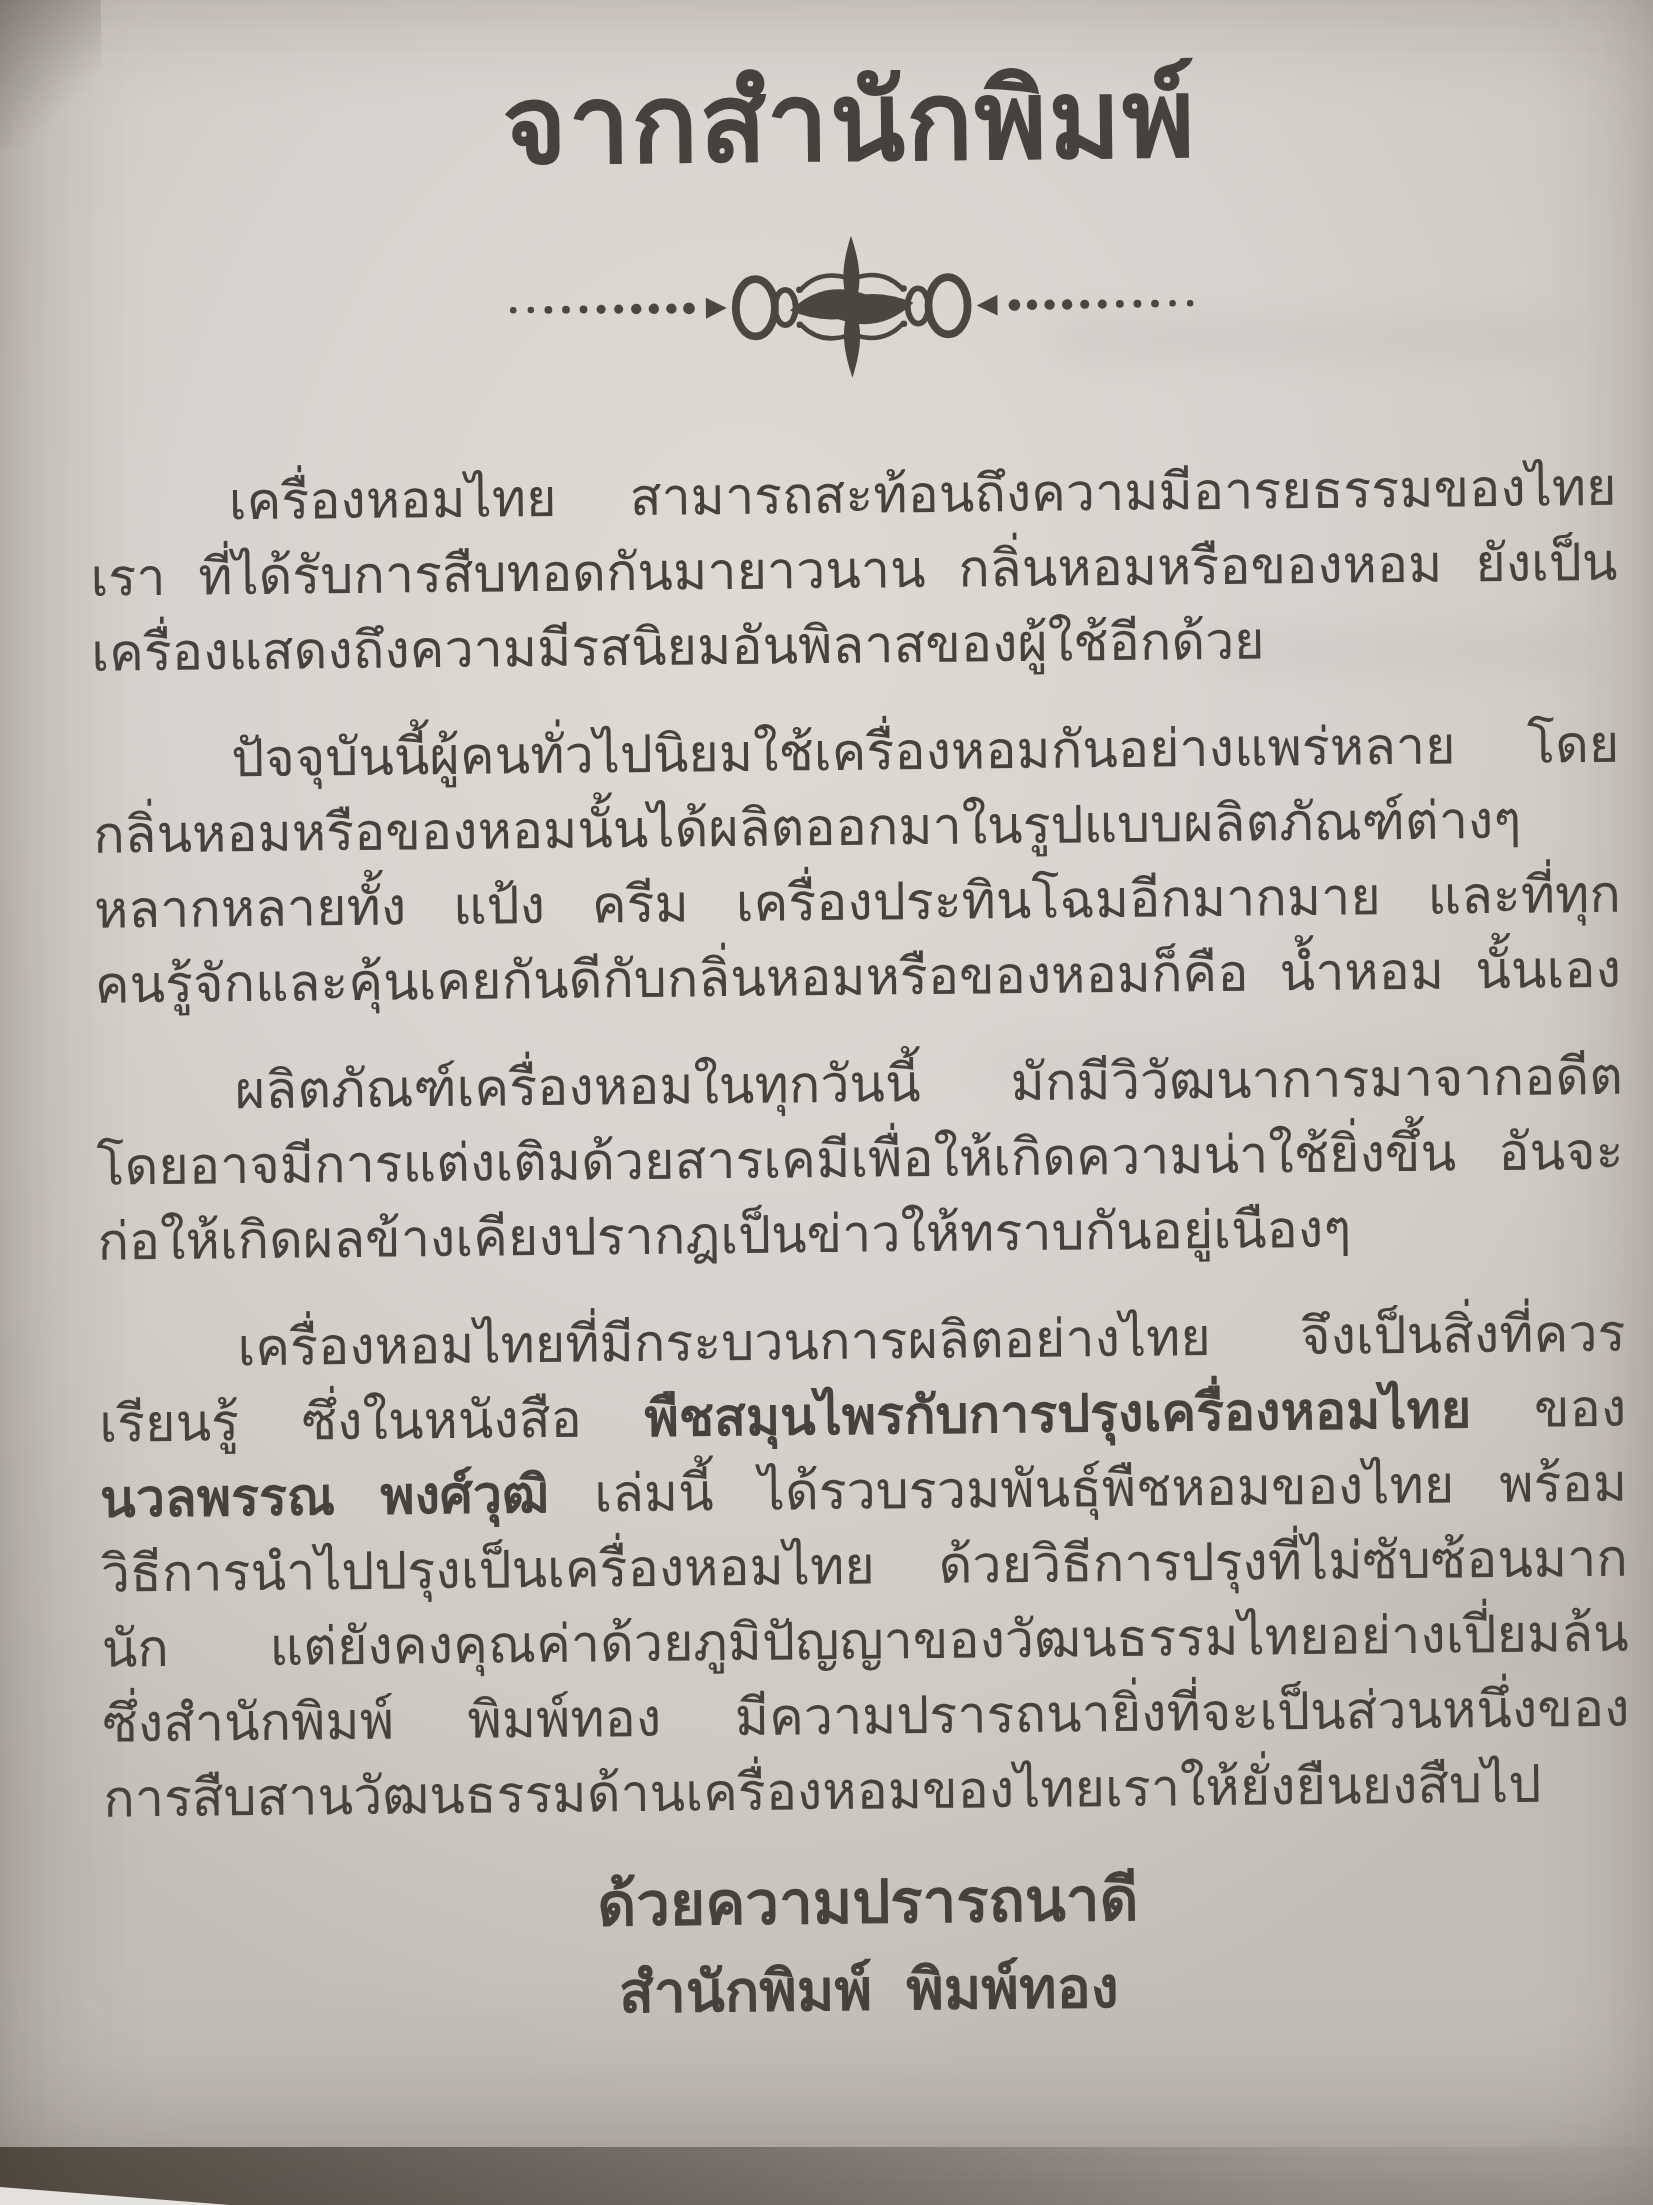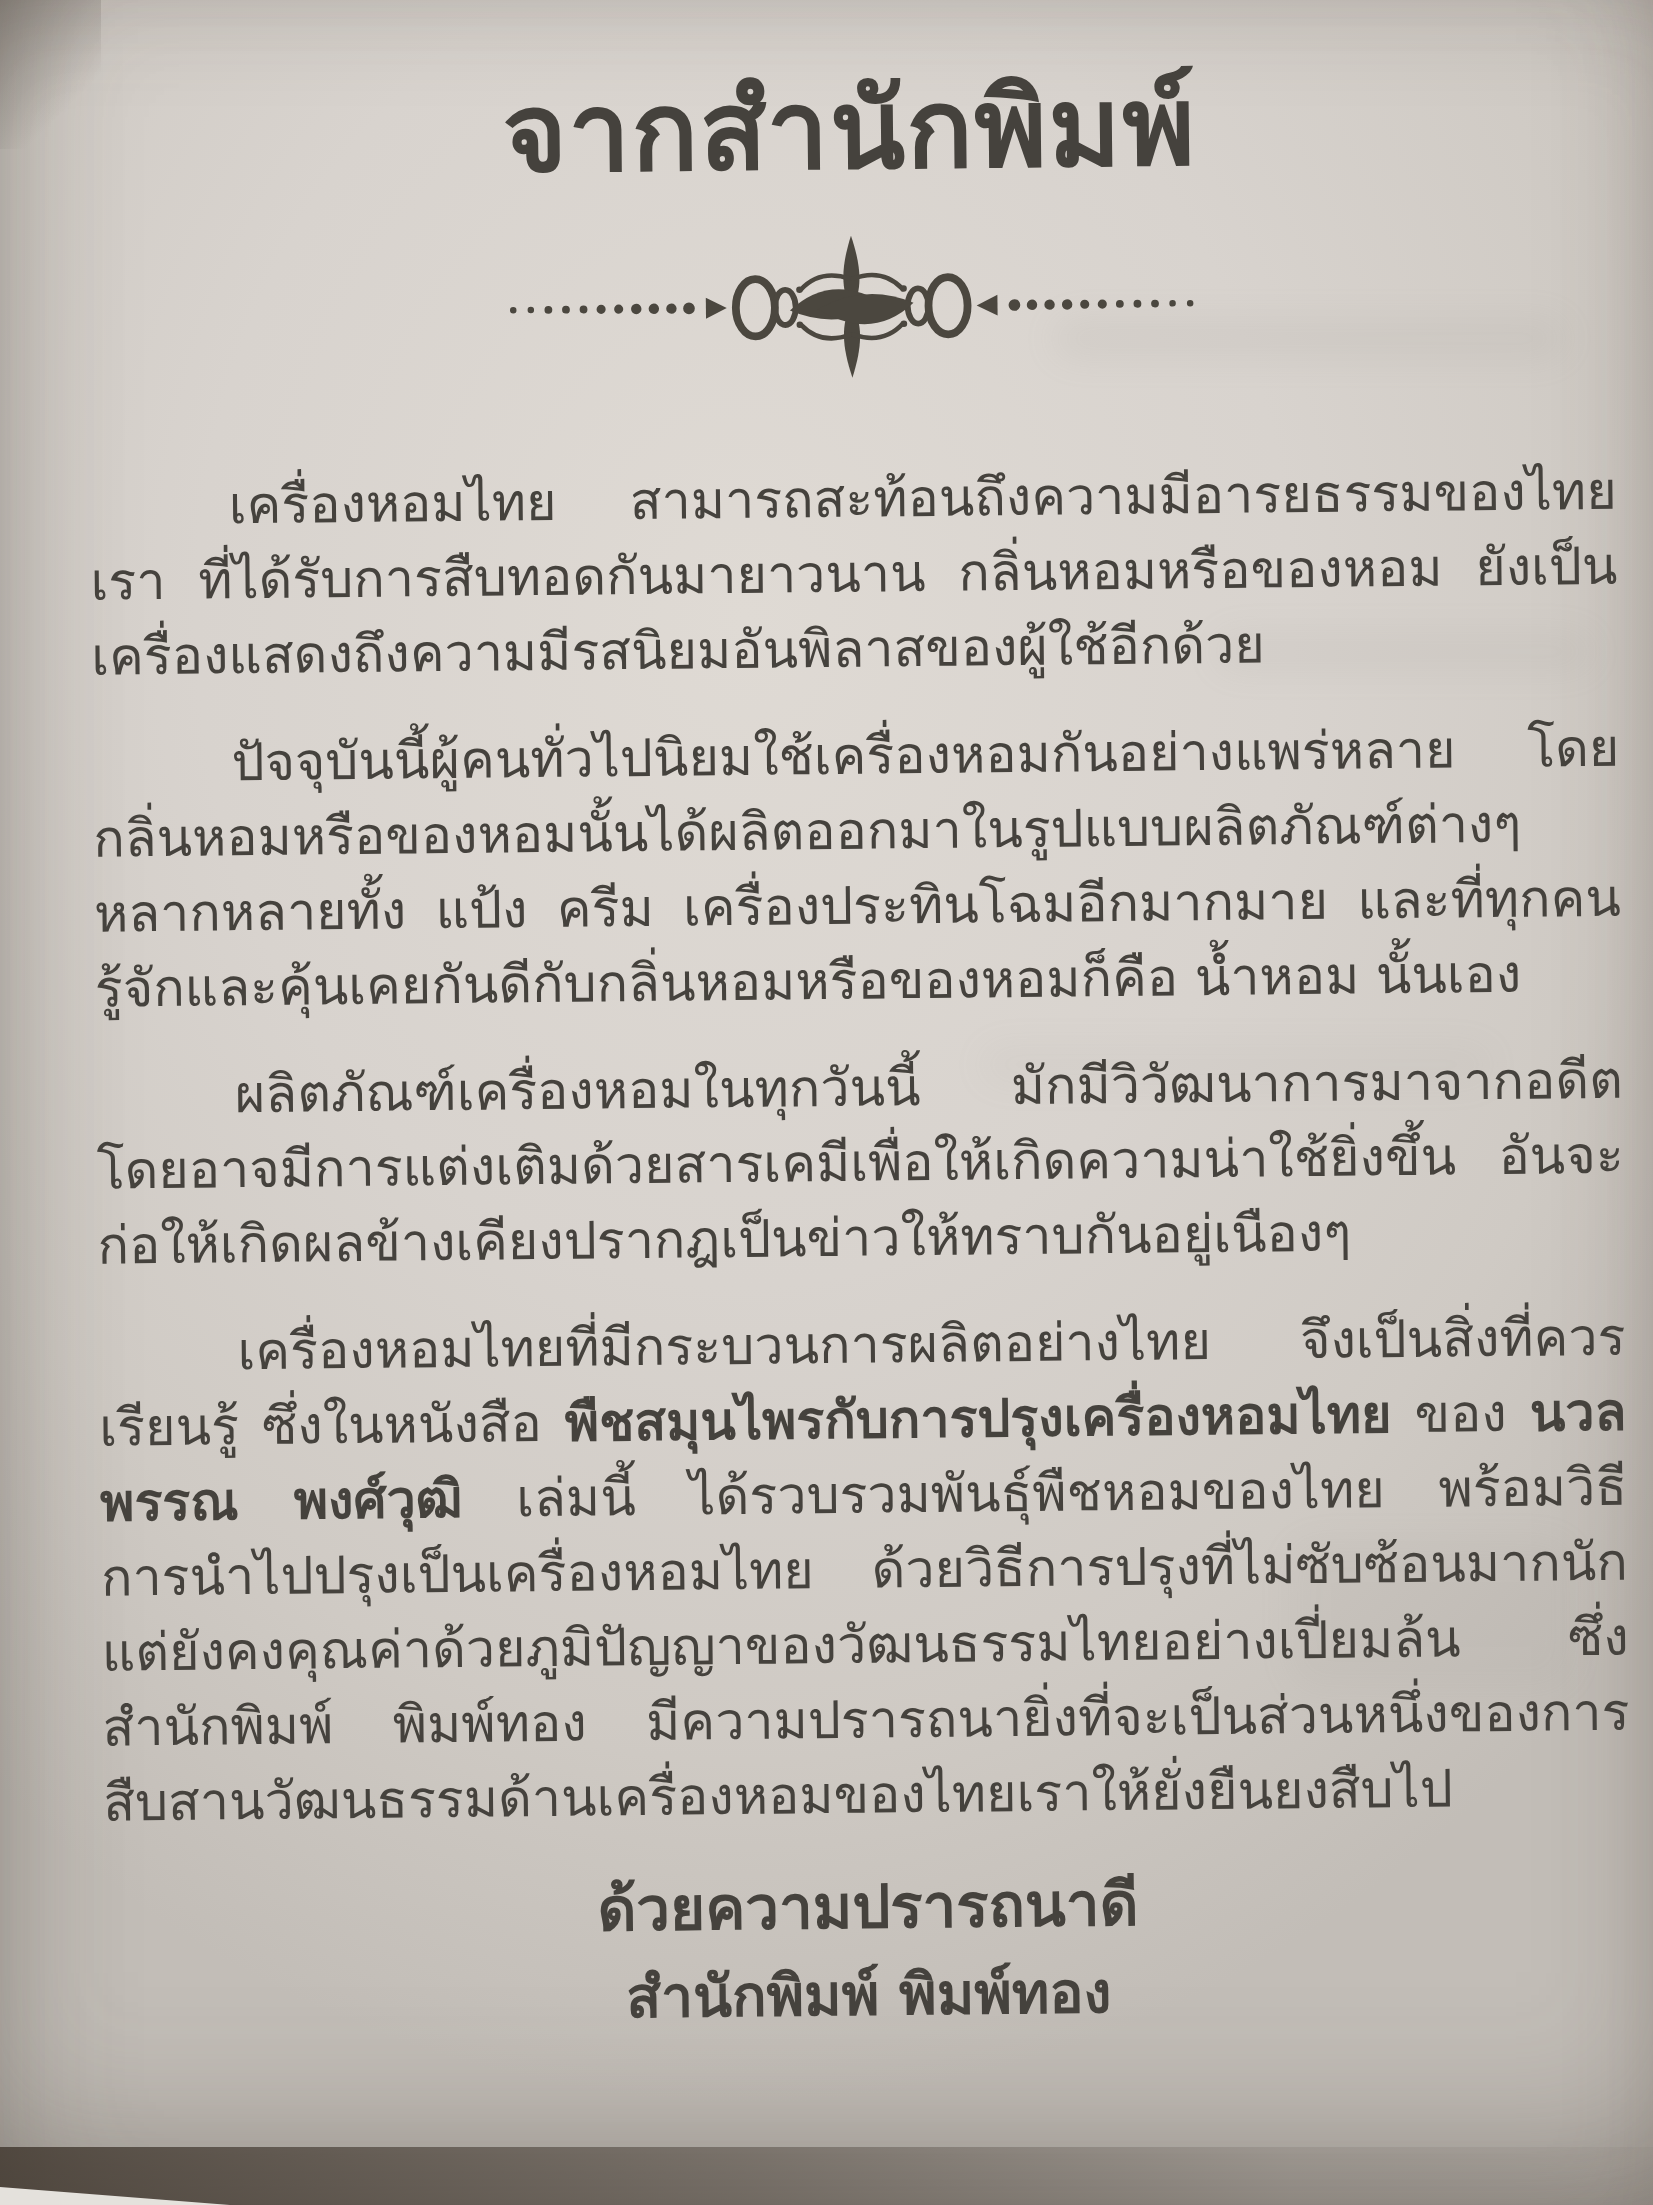--- a/index.html
+++ b/index.html
@@ -15,20 +15,21 @@
   .page{
     position:relative;width:1654px;height:2205px;overflow:hidden;
     background:
       radial-gradient(ellipse 1216px 1486px at 45% 28%, #dfdad4 0%, #d8d3ce 45%, #cfcac4 75%, #c2bdb7 100%);
     color:var(--ink);
     box-shadow:
       inset 0 -95px 149px -41px rgba(72,63,54,.38),
       inset 61px 0 149px -61px rgba(72,63,54,.20),
       inset -41px 0 108px -54px rgba(120,100,90,.18),
       inset 0 61px 108px -54px rgba(100,92,84,.14);
+    font-family: Liberation Mono, monospace;
   }
   .content{
     position:relative;
     padding:62px 34px 0 93px;
     transform:rotate(-0.6deg);
     transform-origin:50% 40%;
   }
   h1.title{
     margin:0;text-align:center;
     font-size:110px;line-height:1.25;font-weight:700;

